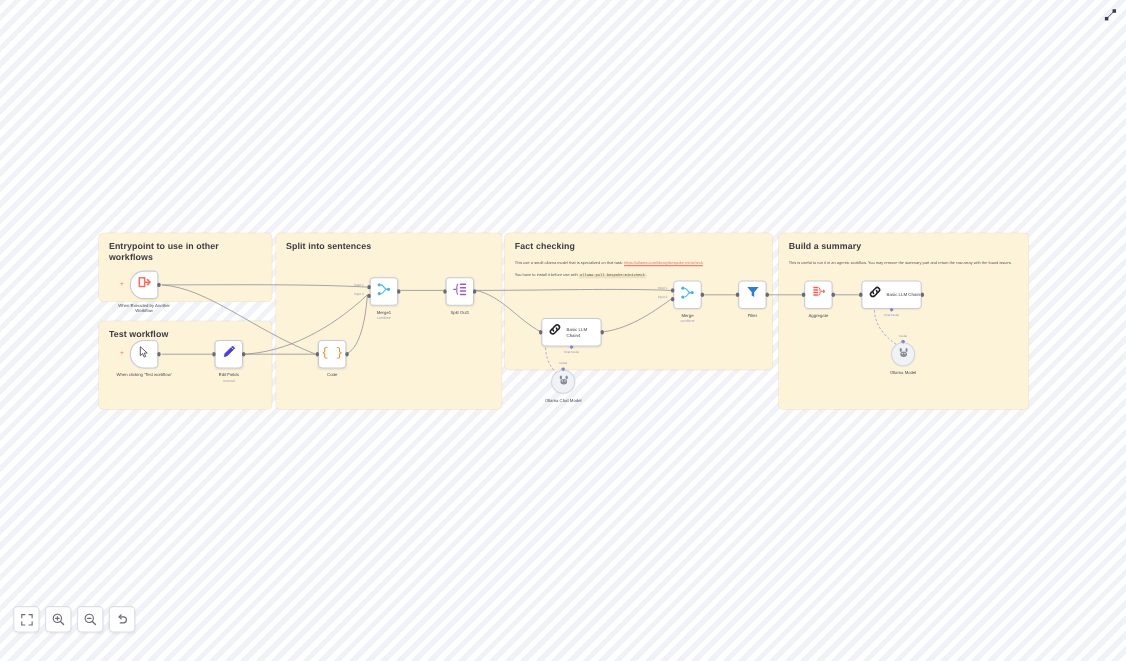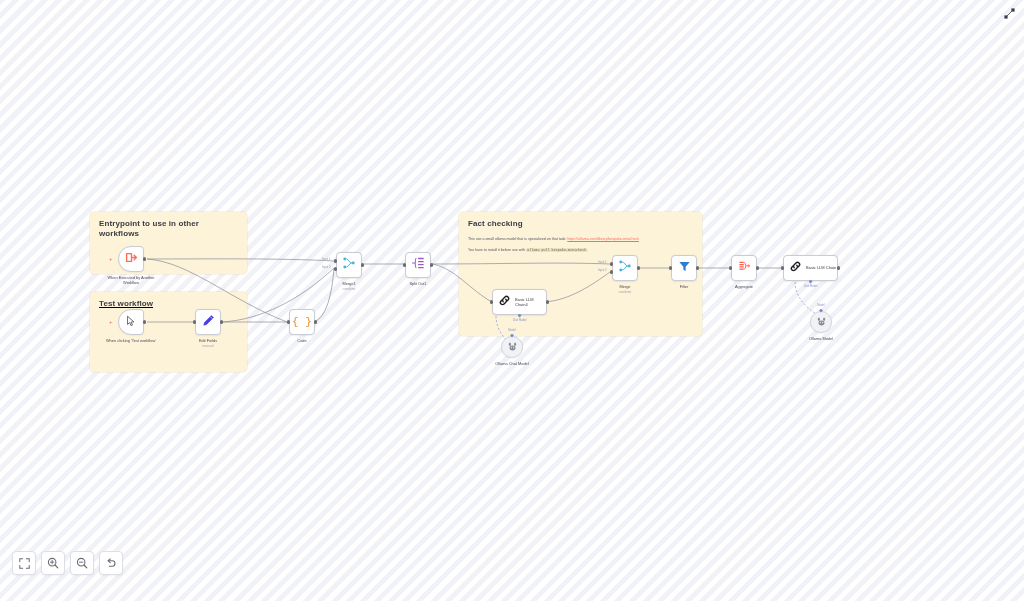--- a/index.html
+++ b/index.html
@@ -56,21 +56,21 @@
   .sticky-desc code {
     font-family: "Liberation Mono", monospace;
     background: rgba(200,180,130,0.28);
     color: #6b6352;
     padding: 0 1px;
     font-size: 3.4px;
   }
 
   
   #note-entrypoint { left: 90px;  top: 212px; width: 157px; height: 62px; }
-  #note-test       { left: 90px;  top: 292px; width: 157px; height: 80px; text-decoration: underline; }
+  #note-test       { left: 90px;  top: 292px; width: 157px; height: 80px; }
   #note-split      { left: 251px; top: 212px; width: 205px; height: 160px; }
   #note-fact       { left: 459px; top: 212px; width: 243px; height: 124px; }
   #note-build      { left: 708px; top: 212px; width: 227px; height: 160px; }
 
   
   #edges { position: absolute; inset: 0; z-index: 5; pointer-events: none; }
   .edge   { fill: none; stroke: #8b8b95; stroke-width: 0.7; }
   .edge-ai{ fill: none; stroke: #909bd4; stroke-width: 0.7; stroke-dasharray: 2.2 1.8; }
 
   
@@ -204,33 +204,40 @@
   </div>
 
   <div class="sticky" id="note-entrypoint">
     <div class="sticky-title">Entrypoint to use in other workflows</div>
   </div>
 
   <div class="sticky" id="note-test">
     <div class="sticky-title">Test workflow</div>
   </div>
 
+  <div class="sticky" id="note-split">
+    <div class="sticky-title">Split into sentences</div>
+  </div>
 
   <div class="sticky" id="note-fact">
     <div class="sticky-title">Fact checking</div>
     <div class="sticky-desc">
       <div>
         <span>This use a small ollama model that is specialized on that task: </span><a href="#">https://ollama.com/library/bespoke-minicheck</a>
       </div>
       <div style="margin-top:4px;">
         <span>You have to install it before use with </span><code>ollama pull bespoke-minicheck</code><span>.</span>
       </div>
     </div>
   </div>
 
+  <div class="sticky" id="note-build">
+    <div class="sticky-title">Build a summary</div>
+    <div class="sticky-desc">This is useful to run it in an agentic workflow. You may remove the summary part and return the raw array with the found issues.</div>
+  </div>
 
   <svg id="edges" viewBox="0 0 1024 601">
 
     <path class="edge" d="M147,259 C200,259 280,258 334,261"></path>
 
     <path class="edge" d="M147,259 C190,262 230,300 287,322"></path>
 
     <path class="edge" d="M147,322 L193,322"></path>
 
     <path class="edge" d="M222,322 C245,322 262,322 287,322"></path>

